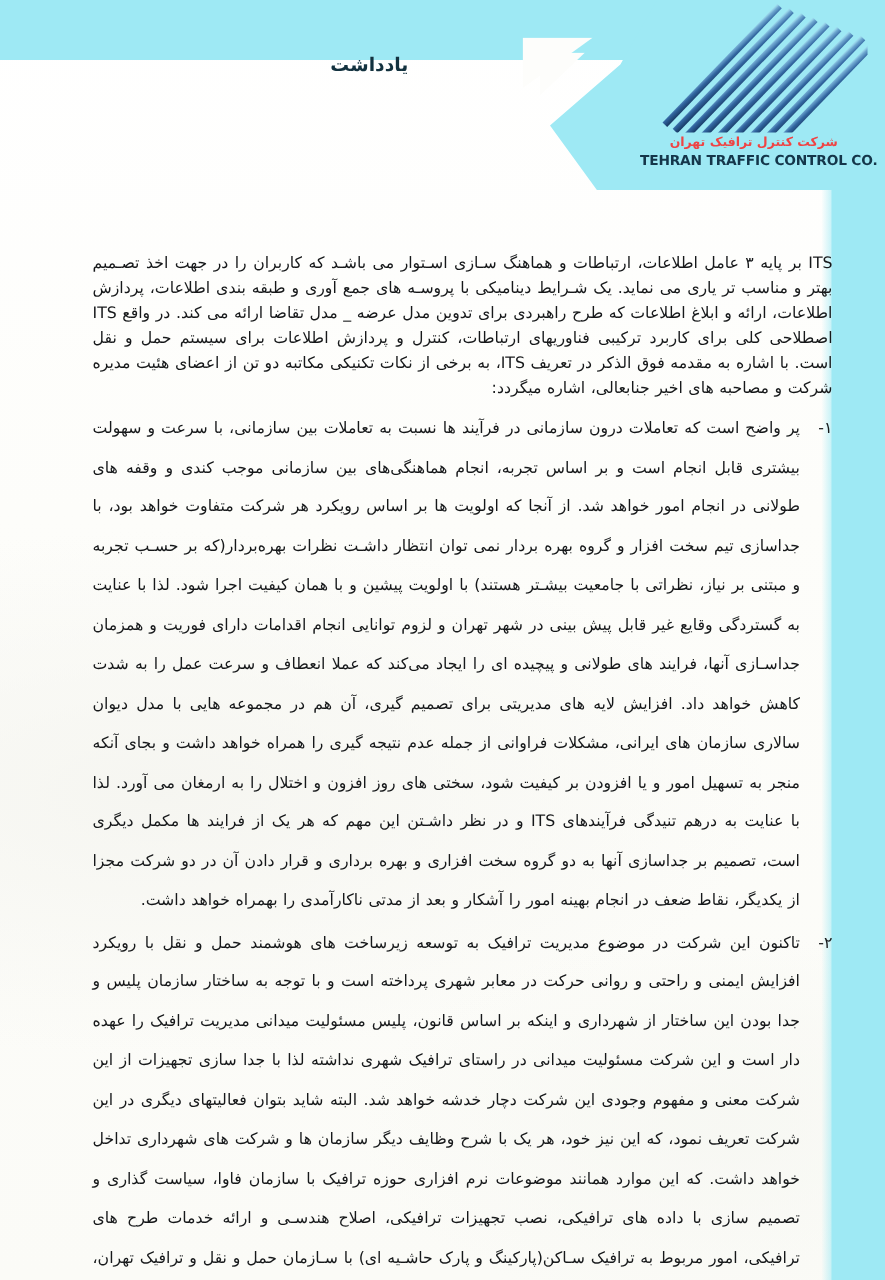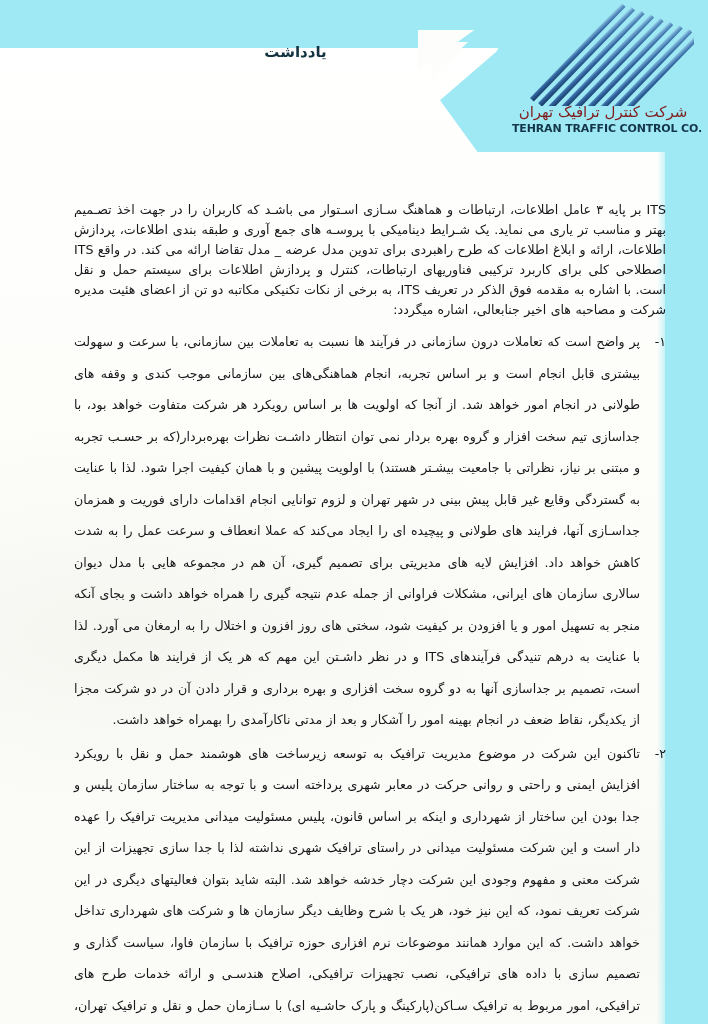--- a/index.html
+++ b/index.html
@@ -97,23 +97,23 @@
     width:170px;height:108px;
   }
   .logo-text{
     position:absolute;
     bottom:6px;right:6px;
     width:182px;
     text-align:center;
     direction:rtl;
   }
   .logo-fa{
-    font-size:15px;
-    font-weight:normal;
-    color:#7f1d1d;
+    font-size:10px;
+    font-weight:bold;
+    color:#ef4444;
     letter-spacing:-.2px;
     line-height:1.25;
     white-space:nowrap;
   }
   .logo-en{
     font-size:11px;
     font-weight:bold;
     color:#14364a;
     letter-spacing:-.15px;
     direction:ltr;

